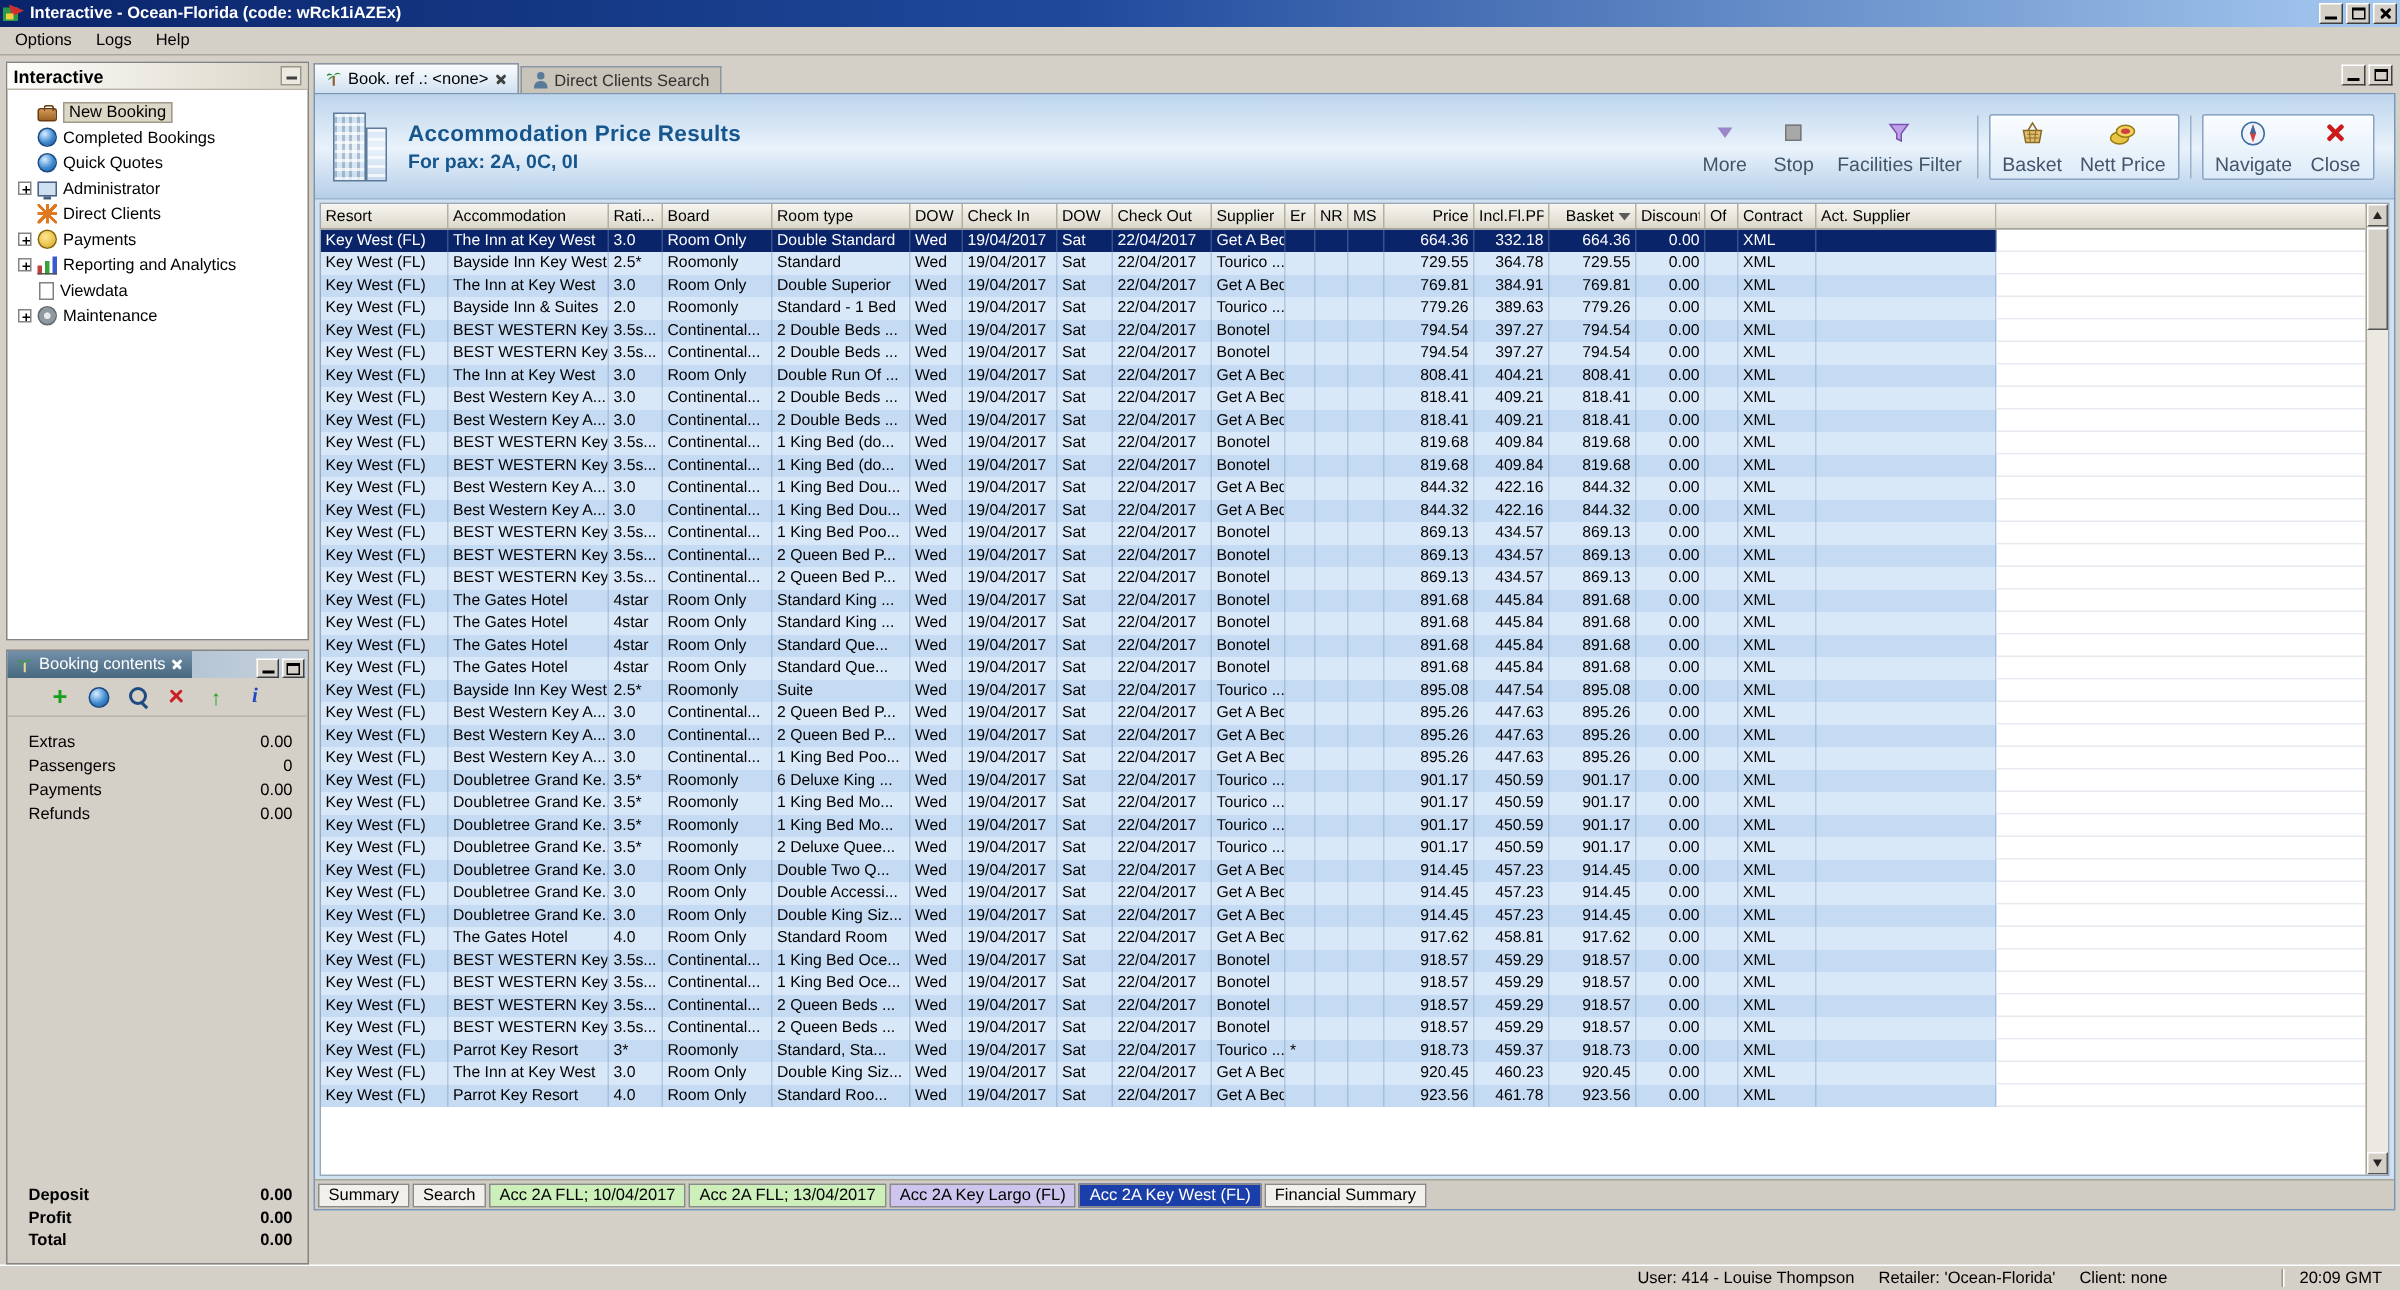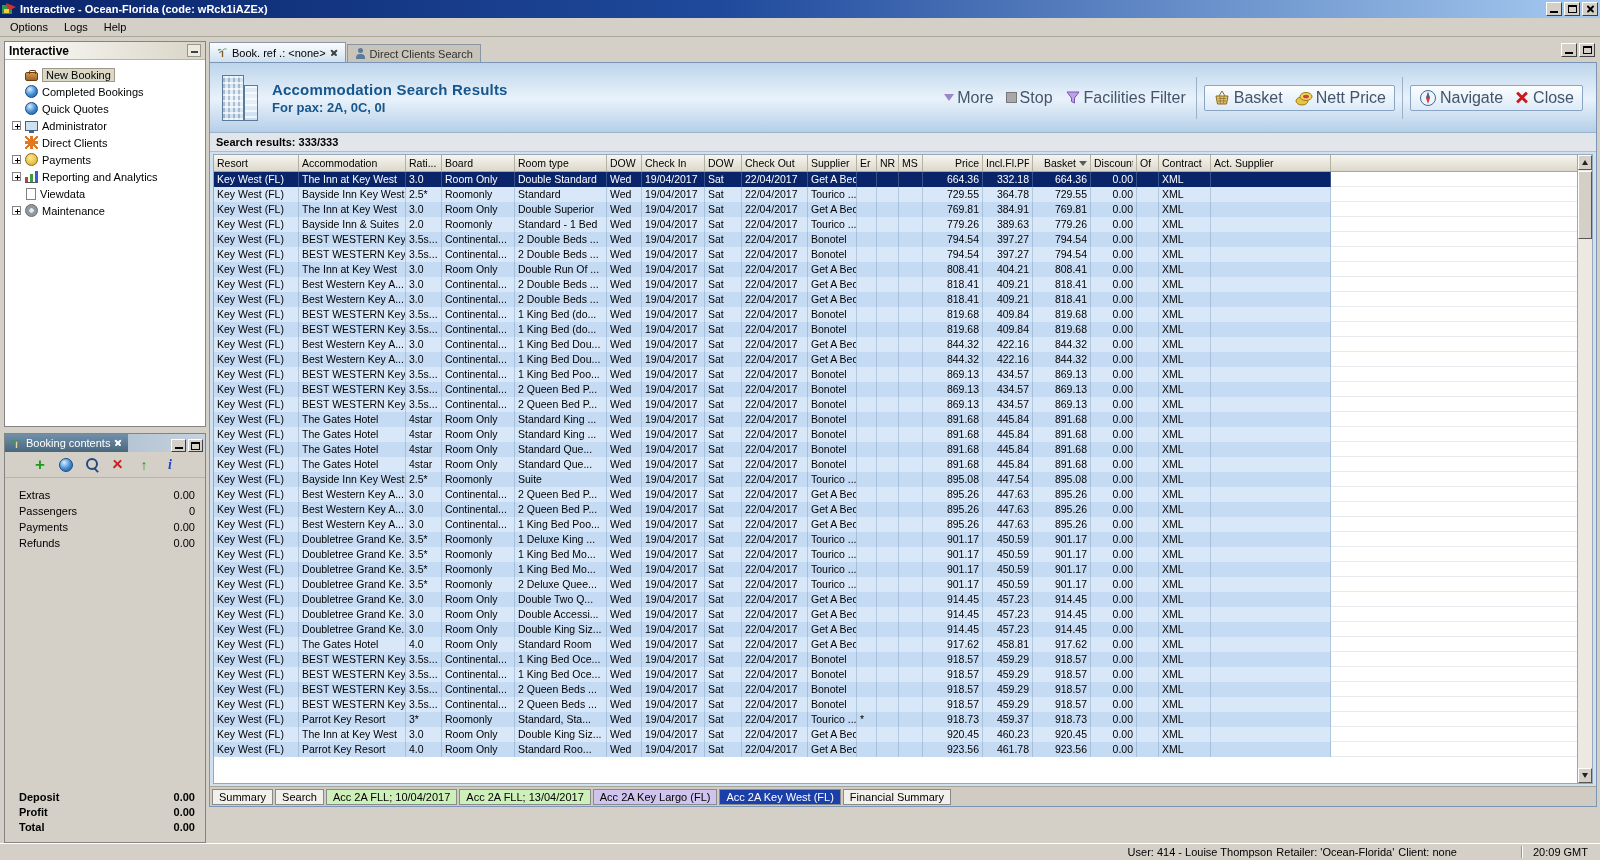--- a/index.html
+++ b/index.html
@@ -32,21 +32,21 @@
   
   .menubar { height:19px; display:flex; align-items:center; padding-left:2px;
     background:#d4d0c8; border-bottom:1px solid #aca899; }
   .menu-item { padding:1px 8px; }
 
   
   .app-body { height:806px; display:flex; }
   .statusbar { height:17px; background:#d4d0c8; border-top:1px solid #fff;
     display:flex; align-items:center; padding:0 6px; }
   .sb-spacer { flex:1; }
-  .sb-item { margin-right:4px; white-space:nowrap;text-align:right; }
+  .sb-item { margin-right:16px; white-space:nowrap;text-align:right; }
   .sb-div { width:2px; height:12px; border-left:1px solid #9a968c; border-right:1px solid #fff; margin:0 10px 0 60px; }
   .sb-time { white-space:nowrap; padding-right:6px; }
 
   
   .left-col { width:206px; flex:0 0 206px; padding:4px 0 0 4px;
     display:flex; flex-direction:column; }
   .interactive-panel { height:386px; border:1px solid #848484; background:#fff;
     display:flex; flex-direction:column; }
   .panel-hdr { height:18px; flex:0 0 18px; display:flex; align-items:center; padding:0 4px;
     background:linear-gradient(to right,#fdfdfa,#d8d4c6); border-bottom:1px solid #b8b4a6;
@@ -151,22 +151,22 @@
     background-image:repeating-linear-gradient(to bottom,rgba(255,255,255,.7) 0 2px,transparent 2px 6px),
       repeating-linear-gradient(to right,rgba(70,100,130,.35) 0 2px,transparent 2px 5px); }
   .b-side { position:absolute; right:2px; top:12px; width:14px; height:36px;
     background:linear-gradient(#c6d9ea,#a0bed6); border:1px solid #5d7a9a;
     background-image:repeating-linear-gradient(to bottom,rgba(255,255,255,.7) 0 2px,transparent 2px 6px); }
   .acc-titles { color:#17568c; }
   .acc-title { font-size:15px; font-weight:bold; letter-spacing:.2px; }
   .acc-subtitle { font-size:13px; font-weight:bold; margin-top:2px; }
 
   .acc-toolbar { margin-left:auto; display:flex; align-items:center; }
-  .tb-item { min-width:46px; padding:0 6px; display:flex; flex-direction:row; align-items:center;
-    gap:3px; color:#44546a; font-size:16px; white-space:nowrap; }
+  .tb-item { min-width:46px; padding:0 6px; display:flex; flex-direction:column; align-items:center;
+    gap:3px; color:#44546a; font-size:13px; white-space:nowrap; }
   .tb-ic { height:20px; display:flex; align-items:center; justify-content:center; }
   .ic-more { width:0; height:0; border-left:5px solid transparent; border-right:5px solid transparent;
     border-top:7px solid #9a86c8; }
   .ic-stop { width:11px; height:11px; background:#a8a8a8; border:1px solid #787878; }
   .tb-sep { width:1px; height:42px; background:#9ab2c8; margin:0 4px; }
   .tb-group { display:flex; border:1px solid #8aa4c4; border-radius:2px; padding:2px 2px;
     background:linear-gradient(#fbfdff,#dcebf8); margin:0 3px; }
   .ic-close-x { color:#cc1a1a; width:15px; height:15px; }
   .ic-close-x::before,.ic-close-x::after { width:14px; height:3px; top:6px; left:0; }
 
@@ -406,21 +406,21 @@
     </div>
 
     <div class="main-panel">
 
       <div class="acc-header">
         <div class="building-icon">
           <div class="b-main"></div>
             <div class="b-side"></div>
         </div>
         <div class="acc-titles">
-          <div class="acc-title">Accommodation Search Results</div>
+          <div class="acc-title">Accommodation Price Results</div>
           <div class="acc-subtitle">For pax: 2A, 0C, 0I</div>
         </div>
         <div class="acc-toolbar">
           <div class="tb-item">
             <span class="tb-ic">
                 <span class="ic-more"></span>
               </span>
             <span class="tb-label">More</span>
           </div>
           <div class="tb-item">
@@ -475,23 +475,20 @@
             <div class="tb-item">
               <span class="tb-ic">
                   <span class="xbars ic-close-x"></span>
                 </span>
               <span class="tb-label">Close</span>
             </div>
           </div>
         </div>
       </div>
 
-      <div class="results-bar">
-        <span>Search results: 333/333</span>
-      </div>
 
       <div class="grid-area">
         <div class="ghead">
             <div class="gcell hcell col-0">
               <span>Resort</span>
             </div>
             <div class="gcell hcell col-1">
               <span>Accommodation</span>
             </div>
             <div class="gcell hcell col-2">
@@ -1102,21 +1099,21 @@
               <div class="gcell col-17"></div>
               <div class="gcell col-18">XML</div>
               <div class="gcell col-19"></div>
               <div class="gcell gfill rowfill"></div>
             </div>
             <div class="grow alt2">
               <div class="gcell col-0">Key West (FL)</div>
               <div class="gcell col-1">Doubletree Grand Ke...</div>
               <div class="gcell col-2">3.5*</div>
               <div class="gcell col-3">Roomonly</div>
-              <div class="gcell col-4">1 Deluxe King ...</div>
+              <div class="gcell col-4">6 Deluxe King ...</div>
               <div class="gcell col-5">Wed</div>
               <div class="gcell col-6">19/04/2017</div>
               <div class="gcell col-7">Sat</div>
               <div class="gcell col-8">22/04/2017</div>
               <div class="gcell col-9">Tourico ...</div>
               <div class="gcell col-10"></div>
               <div class="gcell col-11"></div>
               <div class="gcell col-12"></div>
               <div class="gcell col-13 num">901.17</div>
               <div class="gcell col-14 num">450.59</div>

